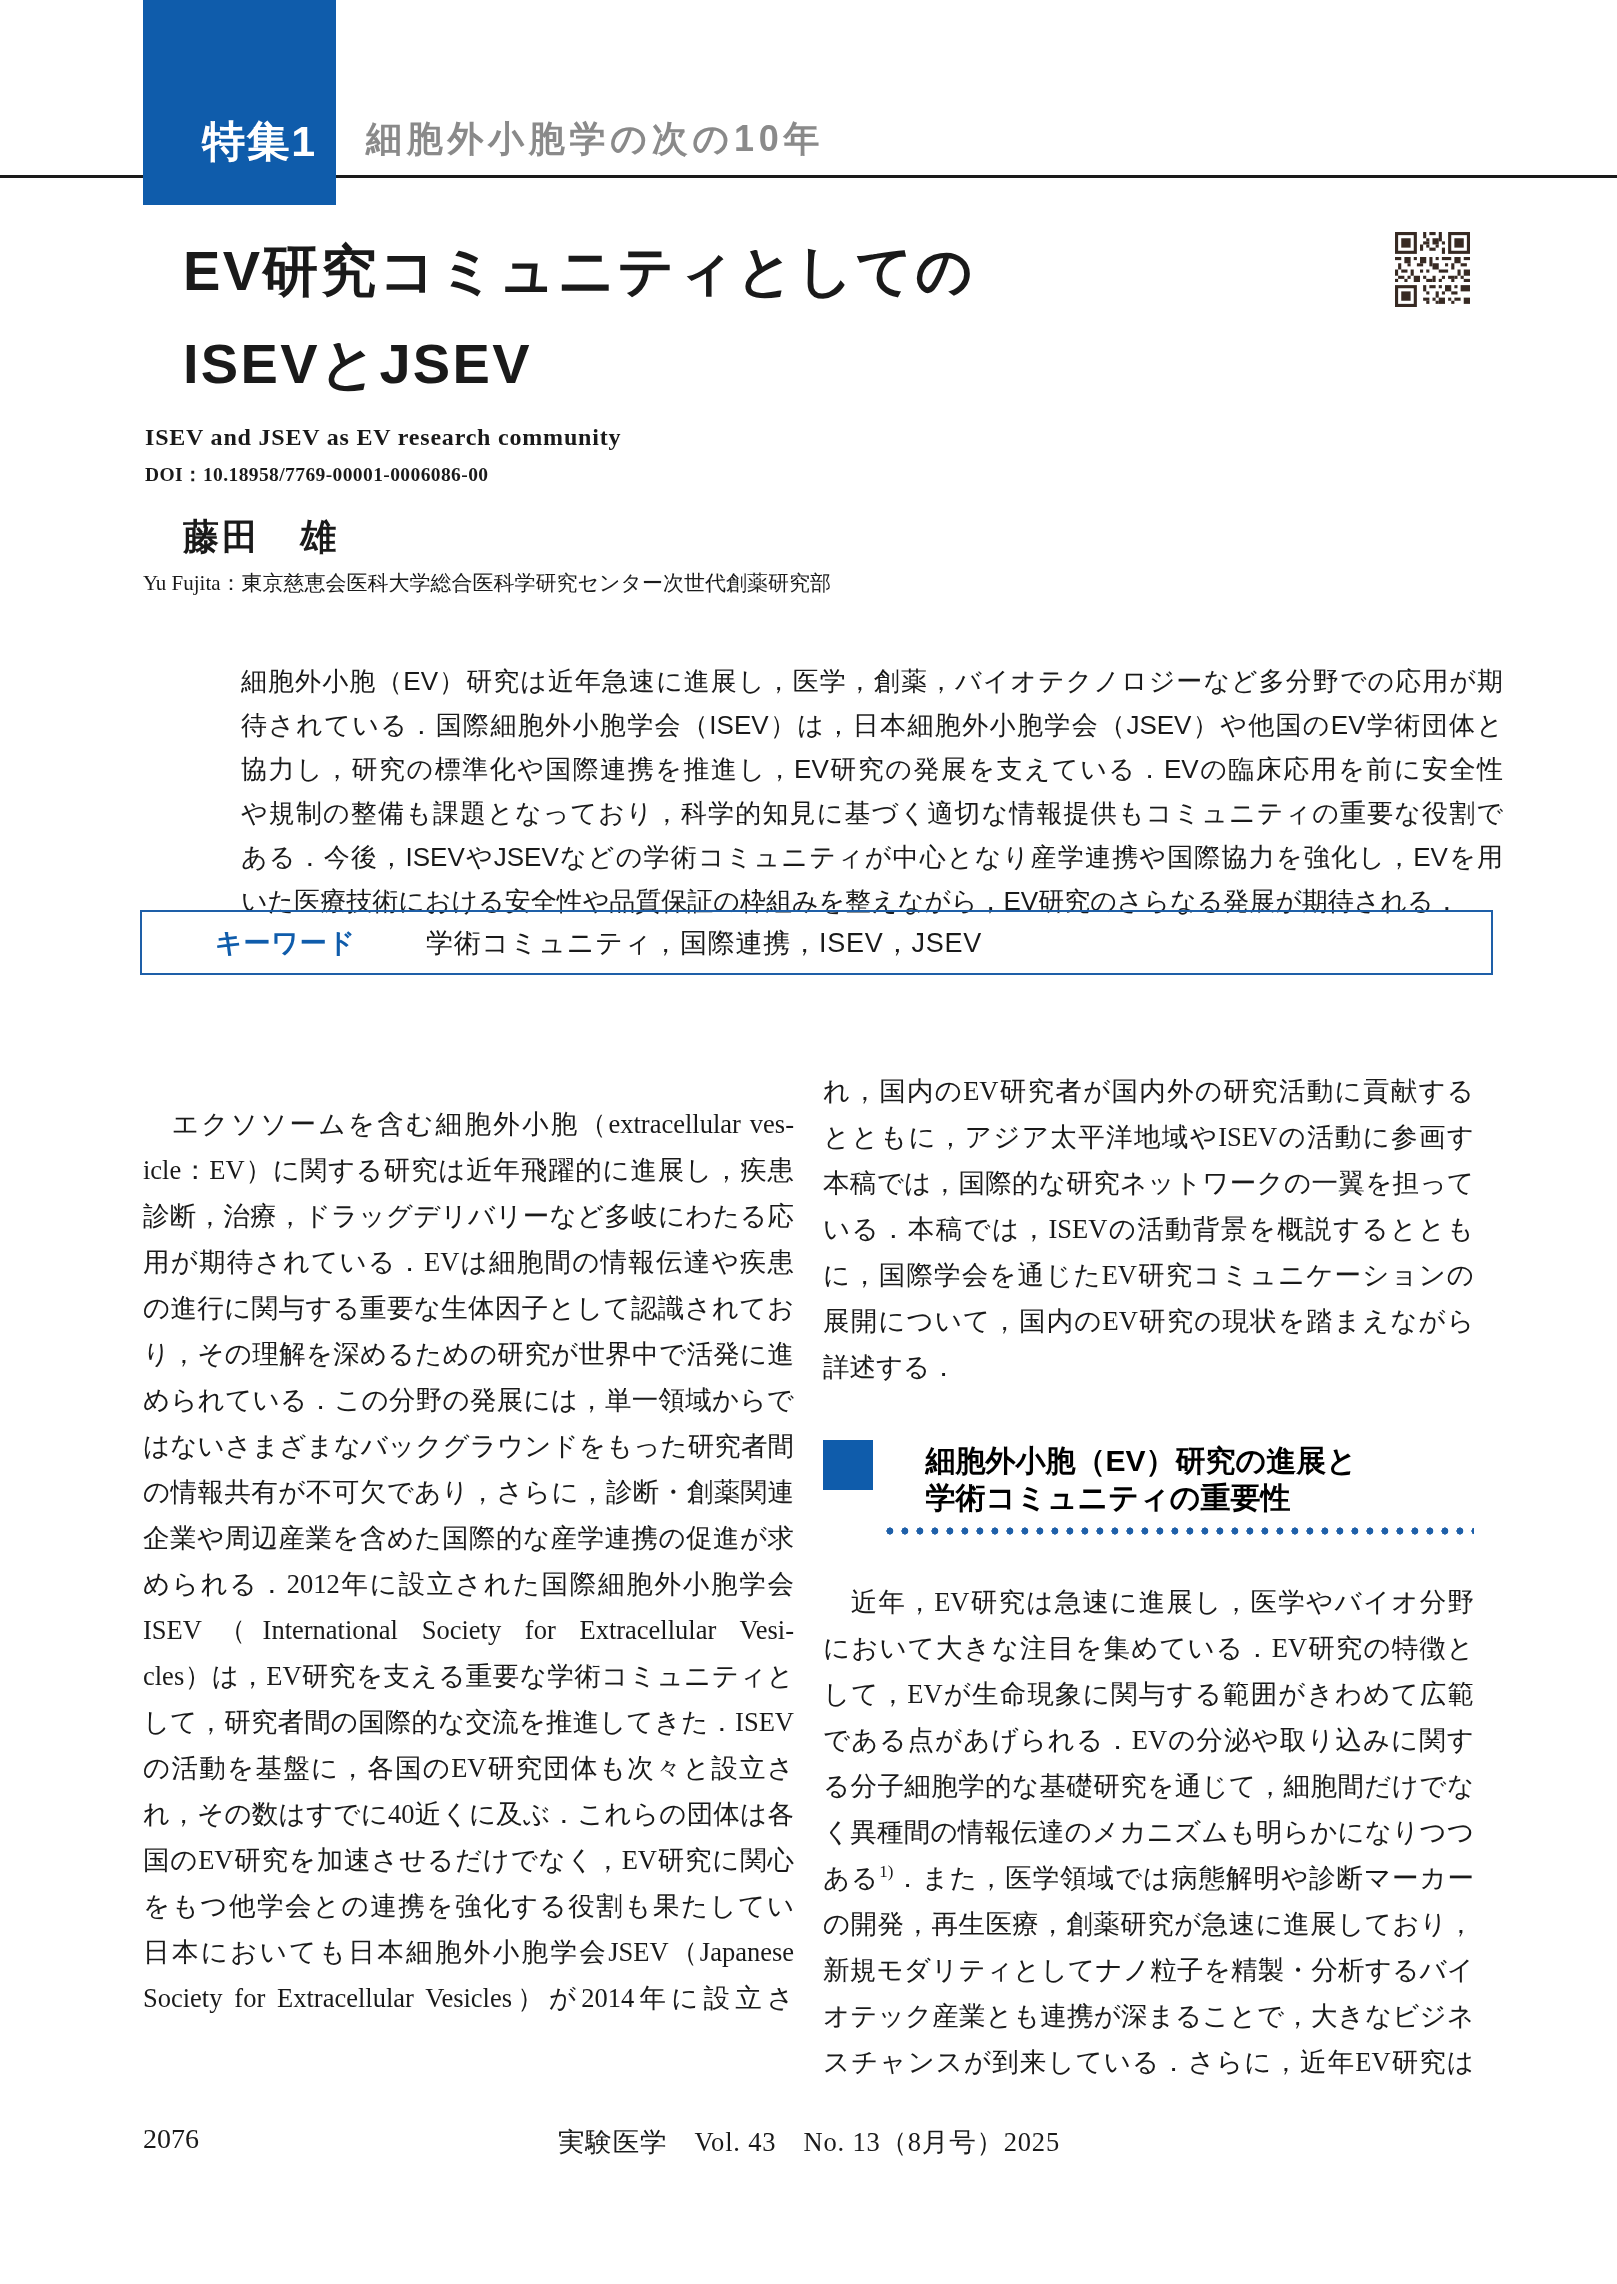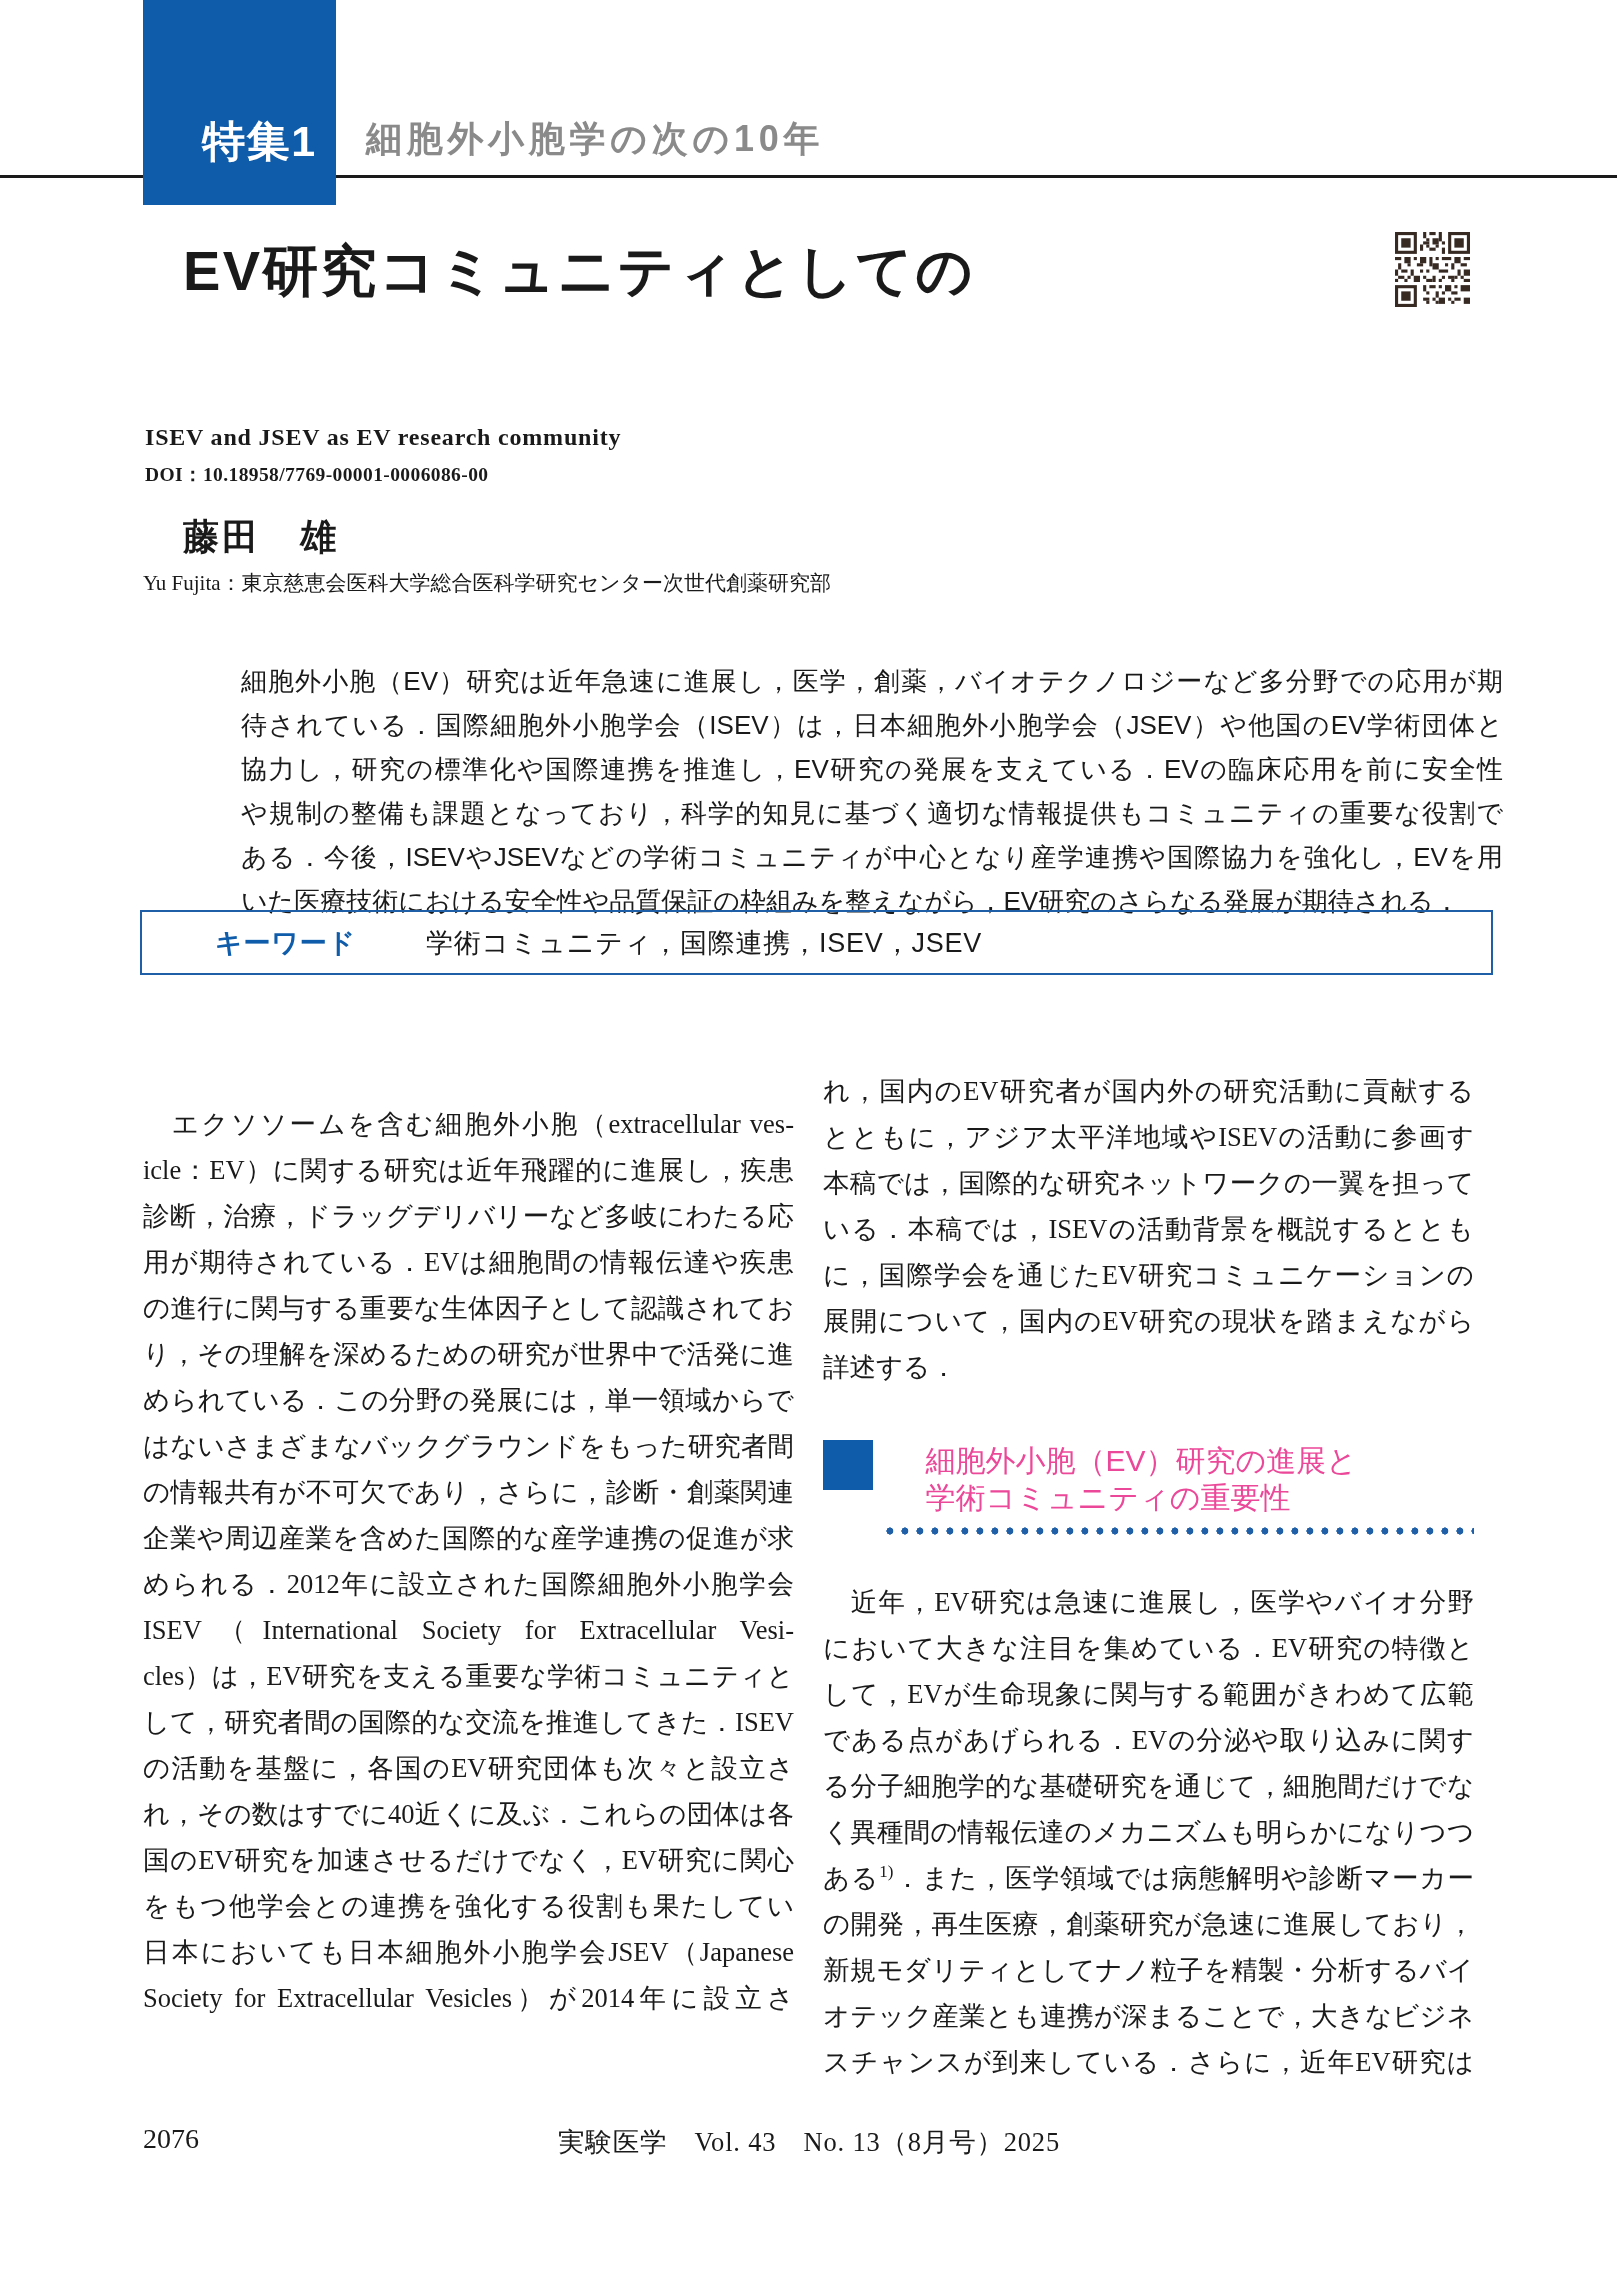--- a/index.html
+++ b/index.html
@@ -49,21 +49,21 @@
   .col-left{left:143px;}
   .col-right{left:823px;}
 
   .sec1{display:flex;gap:11px;margin-top:1.6px;}
   .sec1 .sq{width:50px;height:50px;background:var(--accent);flex:none;}
   .sec1 .shbody{flex:1;}
   .sec1 .t{font-size:31px;font-weight:bold;line-height:36px;color:#1c1c1c;}
   .sec2{display:flex;gap:12.5px;margin-top:50px;}
   .sec2 .sq{width:50px;height:50px;background:var(--accent);flex:none;}
   .sec2 .shbody{flex:1;padding-top:2.3px;}
-  .sec2 .t{font-size:30px;font-weight:normal;line-height:37px;color:#ec4899;}
+  .sec2 .t{font-size:30px;font-weight:bold;line-height:37px;color:#000000;}
   .dots{margin-top:11px;height:7.8px;background-image:radial-gradient(circle at 3.9px 3.9px,var(--accent-border) 3.3px,transparent 3.7px);
         background-size:15px 7.8px;background-repeat:repeat-x;}
 
   .para{font-size:26.5px;line-height:46px;color:var(--text);}
   .para .line{text-align:justify;text-align-last:justify;height:46px;overflow:hidden;}
   .para .line.no-just{text-align-last:auto;}
   .p-intro{margin-top:37px;}
   .p-cont{margin-top:3.9px;}
   .p-sec2{margin-top:44px;}
   sup.ref{font-size:17px;line-height:0;vertical-align:10px;}
@@ -166,20 +166,21 @@
         <rect x="19" y="21" width="2" height="1"></rect>
       <rect x="22" y="21" width="2" height="2"></rect>
         <rect x="10" y="22" width="1" height="1"></rect>
         <rect x="13" y="22" width="1" height="1"></rect>
       <rect x="18" y="22" width="1" height="1"></rect>
     </g>
   </svg>
 
   <h1 class="title gothic" style="margin:0;">
     <div>EV研究コミュニティとしての</div>
+    <div>ISEVとJSEV</div>
   </h1>
   <div class="subtitle">ISEV and JSEV as EV research community</div>
   <div class="doi">DOI：10.18958/7769-00001-0006086-00</div>
   <div class="author gothic">藤田　雄</div>
   <div class="affiliation">Yu Fujita：東京慈恵会医科大学総合医科学研究センター次世代創薬研究部</div>
 
   <div class="abstract gothic">
     <div class="line">細胞外小胞（EV）研究は近年急速に進展し，医学，創薬，バイオテクノロジーなど多分野での応用が期</div>
     <div class="line">待されている．国際細胞外小胞学会（ISEV）は，日本細胞外小胞学会（JSEV）や他国のEV学術団体と</div>
     <div class="line">協力し，研究の標準化や国際連携を推進し，EV研究の発展を支えている．EVの臨床応用を前に安全性</div>

